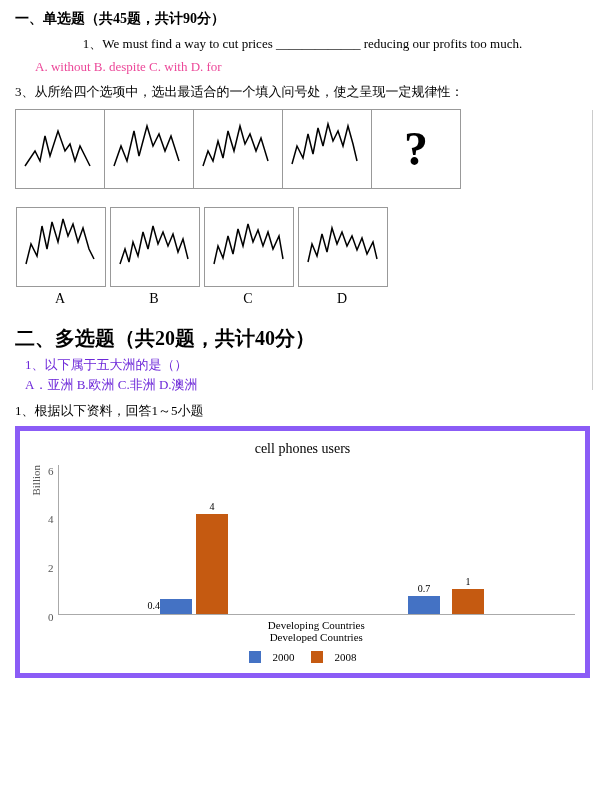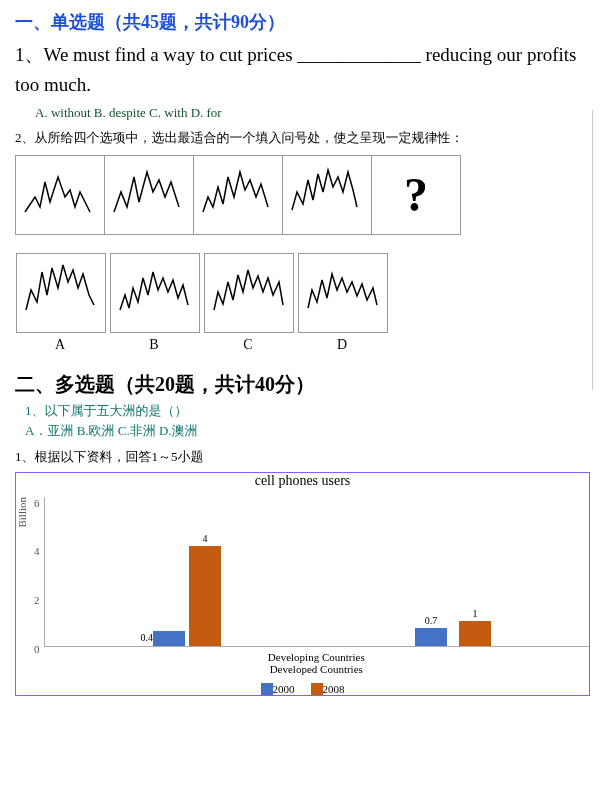--- a/index.html
+++ b/index.html
@@ -11,31 +11,32 @@
       width: 605px;
       min-height: 787px;
       overflow-x: hidden;
     }
     .page {
       padding: 10px 15px;
       position: relative;
     }
     .section-title {
       font-weight: bold;
-      color: #1d4ed8;
+      color: #000000;
       margin-bottom: 6px;
-      font-size: 18px;
+      font-size: 14px;
     }
     .question-text {
       margin-bottom: 4px;
       line-height: 1.6;
-      font-size: 19px;
+      font-size: 13px;
+      text-align: center;
     }
     .options {
-      color: #14532d;
+      color: #ec4899;
       margin-left: 20px;
       margin-bottom: 8px;
       font-size: 13px;
     }
     .q2-text {
       font-size: 13px;
       margin-bottom: 8px;
     }
     .pattern-area {
       display: flex;
@@ -95,55 +96,56 @@
     }
     .section2 {
       margin-top: 14px;
     }
     .section2-title {
       font-weight: bold;
       font-size: 20px;
       margin-bottom: 4px;
     }
     .multi-q {
-      color: #0f766e;
+      color: #6d28d9;
       font-size: 13px;
       margin-left: 10px;
       margin-bottom: 2px;
     }
     .section3-title {
       font-weight: bold;
       font-size: 14px;
       margin-bottom: 4px;
     }
     .section3-sub {
       font-size: 13px;
       margin-bottom: 6px;
     }
     .chart-area {
-      border: 1px solid #8b5cf6;
+      border: 5px solid #8b5cf6;
+      padding: 10px;
       background: #fff;
     }
     .chart-title {
       text-align: center;
       font-size: 14px;
       margin-bottom: 8px;
     }
     .legend {
       display: flex;
       flex-direction: row;
       justify-content: center;
       gap: 16px;
       margin-top: 8px;
       font-size: 11px;
     }
     .legend-item {
       display: flex;
       align-items: center;
-      gap: 0;
+      gap: 12px;
     }
     .legend-box {
       width: 12px;
       height: 12px;
     }
 
     
     svg.wave {
       width: 80px;
       height: 65px;
@@ -155,21 +157,21 @@
 <div class="page">
 
   <div>
     <div class="section-title">一、单选题（共45题，共计90分）</div>
 
     <div class="question-text">
       <span>1、We must find a way to cut prices _____________ reducing our profits too much.</span>
     </div>
     <div class="options">A. without   B. despite   C. with   D. for</div>
 
-    <div class="q2-text">2、从所给四个选项中，选出最适合的一个填入问号处，使之呈现一定规律性：</div>
+    <div class="q2-text">3、从所给四个选项中，选出最适合的一个填入问号处，使之呈现一定规律性：</div>
 
     <div class="pattern-area">
       <div class="pattern-row">
 
         <div class="pattern-cell">
           <svg class="wave" viewBox="0 0 80 65" xmlns="http://www.w3.org/2000/svg">
             <polyline points="5,50 15,35 20,45 25,20 30,40 38,15 45,35 50,28 55,45 60,30 70,50" fill="none" stroke="#000" stroke-width="1.5"></polyline>
           </svg>
         </div>
 

